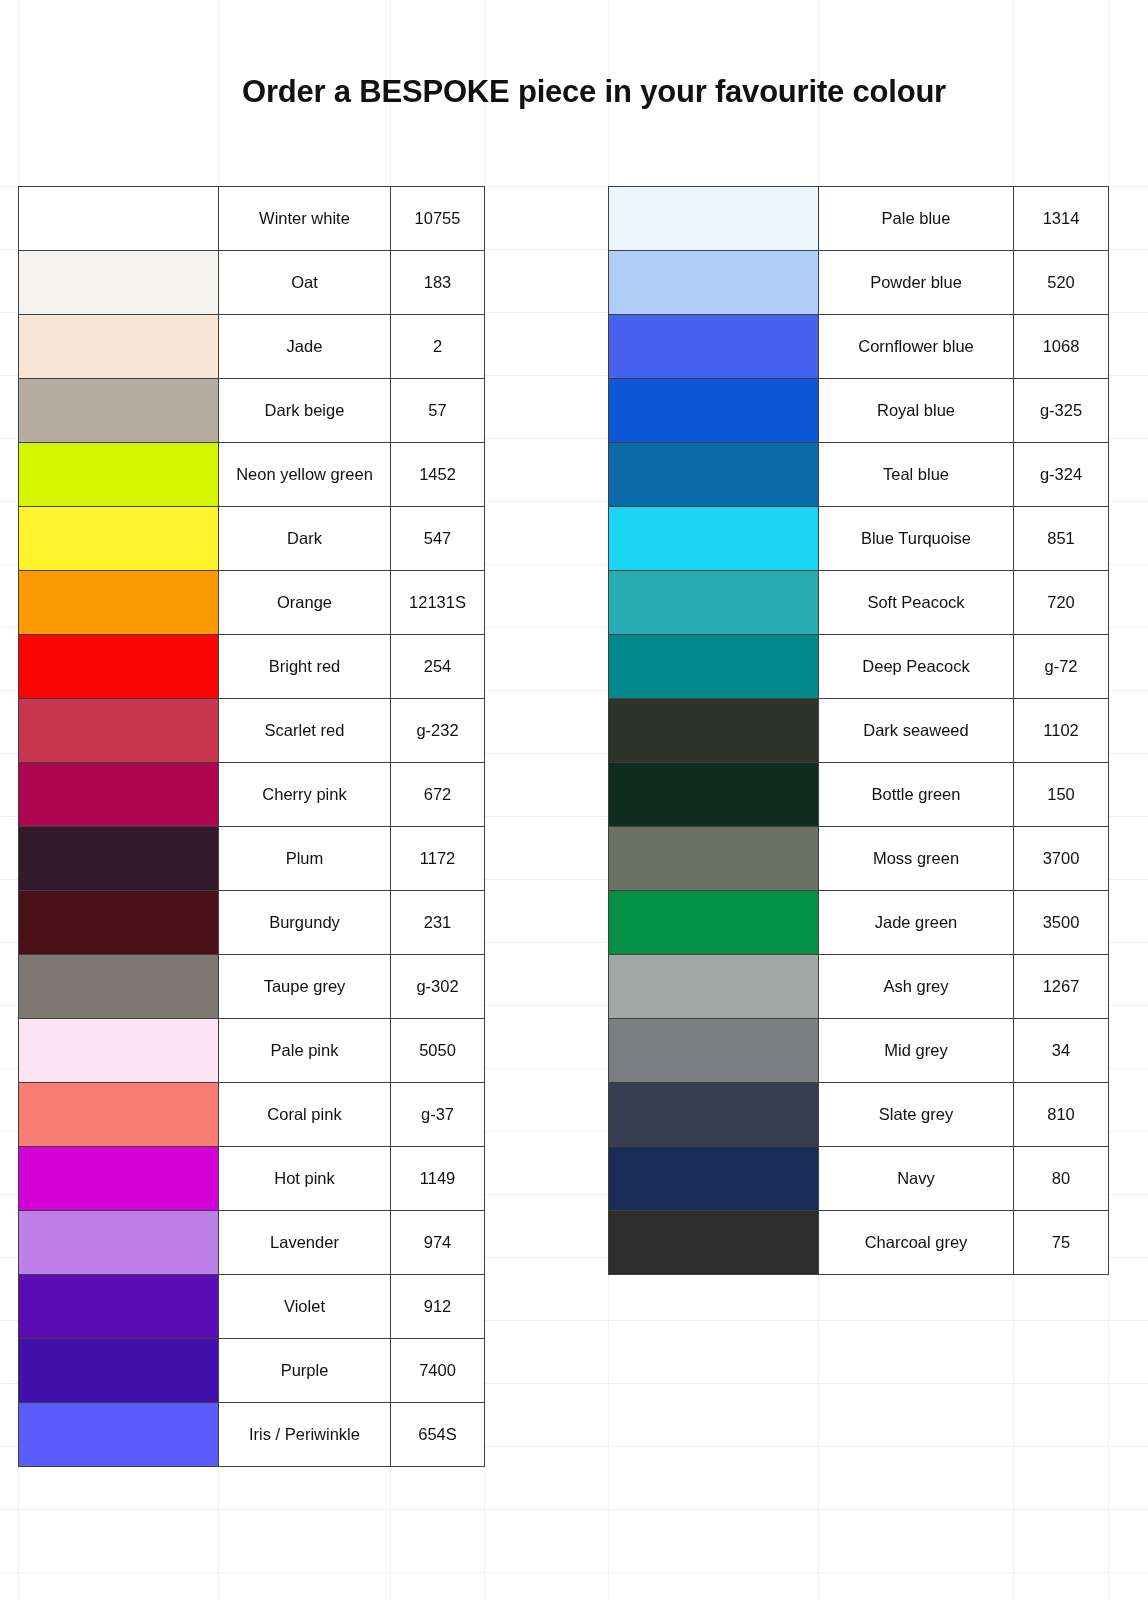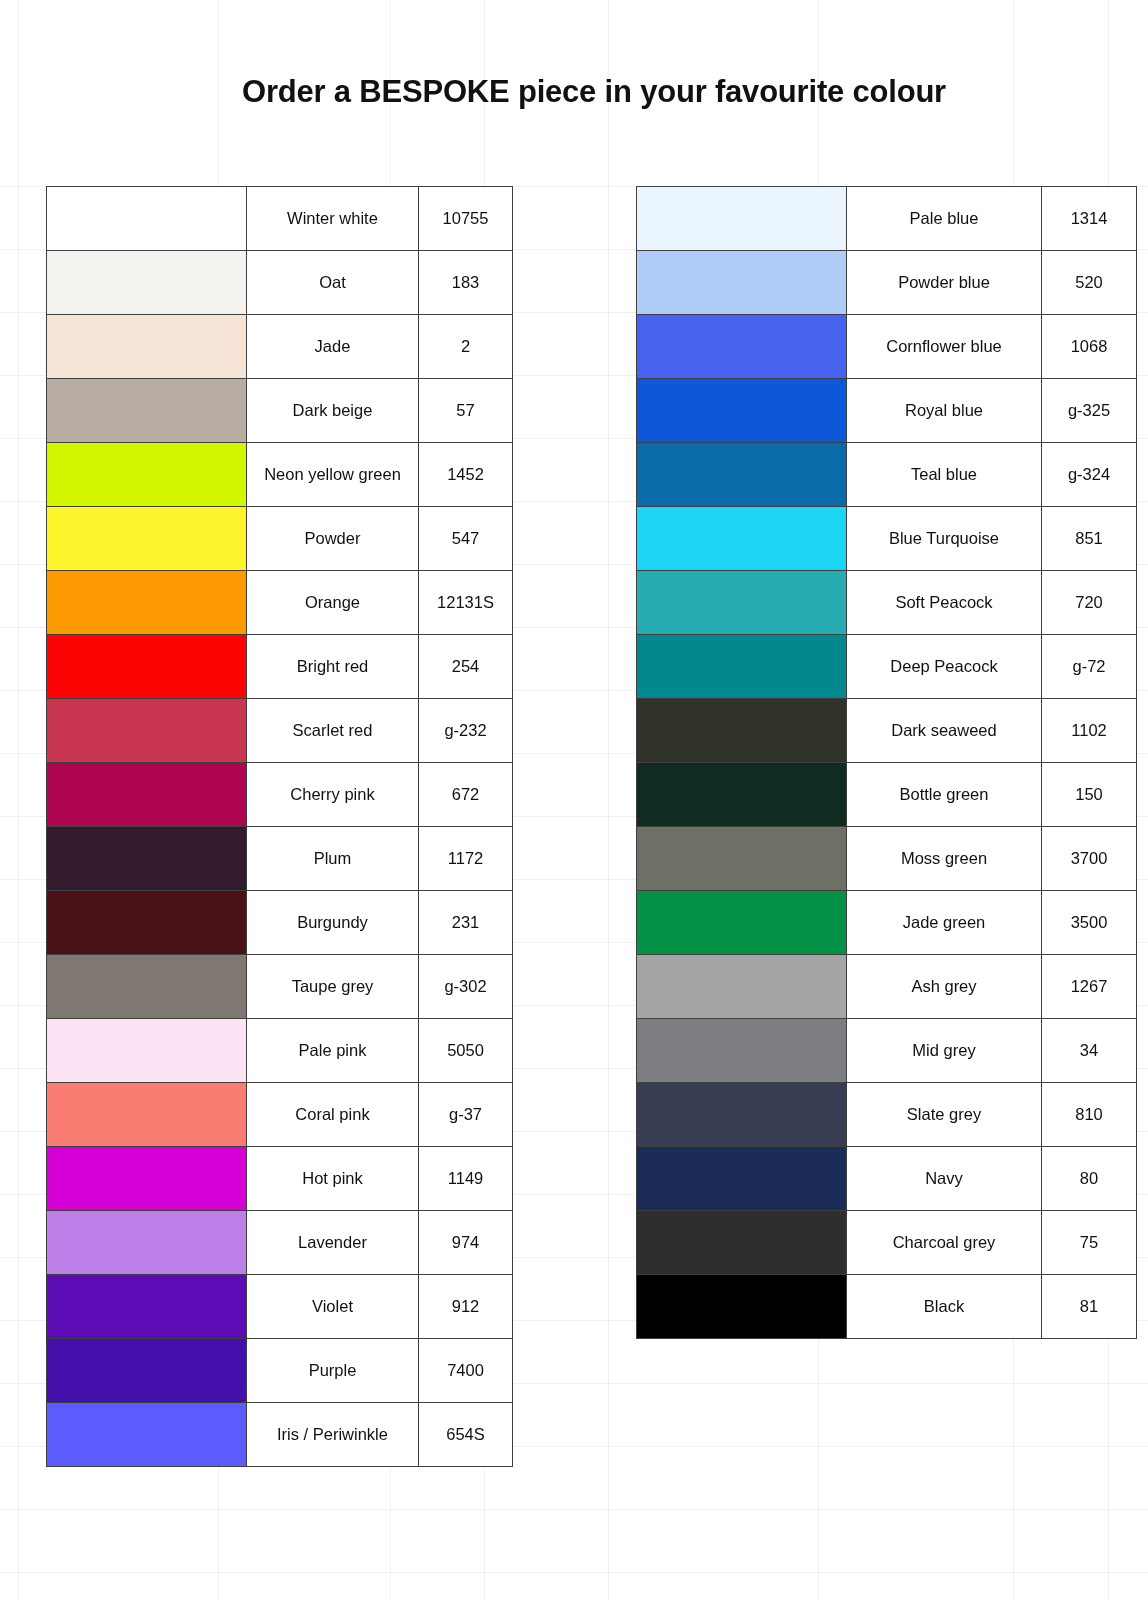--- a/index.html
+++ b/index.html
@@ -53,21 +53,20 @@
     z-index: 3;
     margin-left: 20px;
   }
 
   
   .colour-table {
     position: absolute;
     border-collapse: collapse;
     z-index: 2;
     table-layout: fixed;
-    margin-left: 28px;
   }
   .colour-table td {
     border: 1px solid #3f3f3f;
     height: 63px;
     padding: 0;
     font-size: 16.5px;
     color: #111111;
     text-align: center;
     vertical-align: middle;
     background: #ffffff;
@@ -171,21 +170,21 @@
         <td class="swatch-cell">
           <div class="swatch" style="background: rgb(210, 245, 0);"></div>
         </td>
         <td>Neon yellow green</td>
         <td>1452</td>
       </tr>
       <tr>
         <td class="swatch-cell">
           <div class="swatch" style="background: rgb(253, 244, 43);"></div>
         </td>
-        <td>Powder</td>
+        <td>Dark</td>
         <td>547</td>
       </tr>
       <tr>
         <td class="swatch-cell">
           <div class="swatch" style="background: rgb(253, 154, 2);"></div>
         </td>
         <td>Orange</td>
         <td>12131S</td>
       </tr>
       <tr>
@@ -401,21 +400,14 @@
         <td>Navy</td>
         <td>80</td>
       </tr>
       <tr>
         <td class="swatch-cell">
           <div class="swatch" style="background: rgb(46, 46, 46);"></div>
         </td>
         <td>Charcoal grey</td>
         <td>75</td>
       </tr>
-      <tr>
-        <td class="swatch-cell">
-          <div class="swatch" style="background: rgb(0, 0, 0);"></div>
-        </td>
-        <td>Black</td>
-        <td>81</td>
-      </tr>
     </tbody>
 </table>
 
 </body></html>

